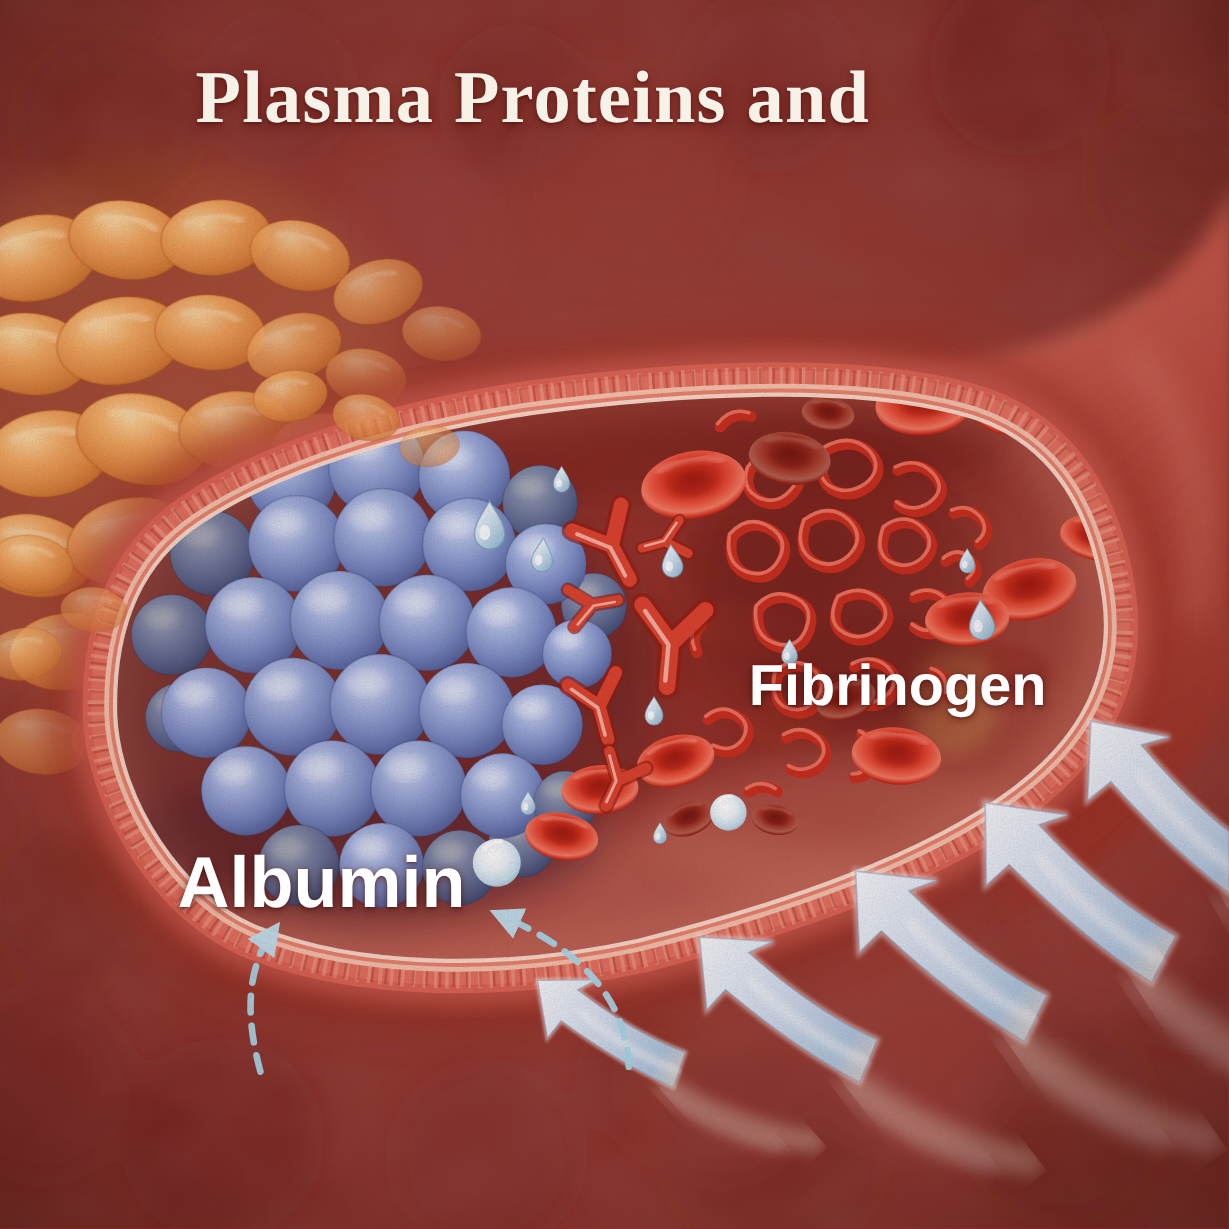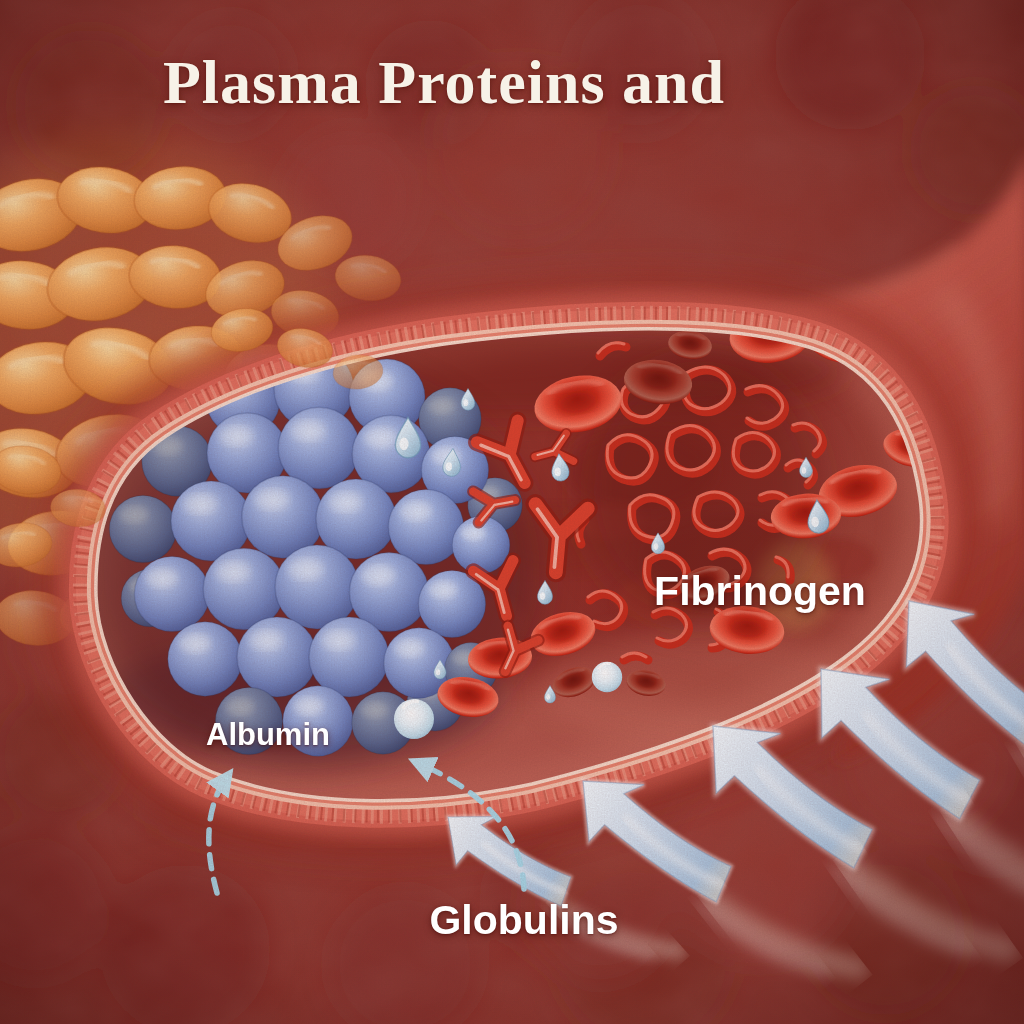--- a/index.html
+++ b/index.html
@@ -6,22 +6,22 @@
   .stage{position:relative;width:888px;height:1024px;font-family:"Liberation Sans",sans-serif;}
   .stage > svg{position:absolute;left:0;top:0;}
   .title{position:absolute;top:42px;left:0;width:100%;text-align:center;
          font-family:"Liberation Serif",serif;font-weight:700;font-size:62px;line-height:1.32;
          color:var(--title-text,#f7f2e8);letter-spacing:1px;
          text-shadow:0 3px 9px rgba(80,16,10,.55),0 1px 2px rgba(80,16,10,.45);}
   .title span{display:block;}
   .lbl{position:absolute;transform:translate(-50%,-50%);color:var(--label-text,#ffffff);
        font-weight:600;white-space:nowrap;
        text-shadow:0 2px 7px rgba(70,12,8,.6),0 1px 2px rgba(70,12,8,.45);}
-  #lblAlbumin{left:268px;top:735px;font-size:31px;}
-  #lblFibrinogen{left:748px;top:591px;font-size:41px;margin-left:12px;}
+  #lblAlbumin{left:268px;top:735px;font-size:60px;}
+  #lblFibrinogen{left:748px;top:572px;font-size:48px;}
   #lblGlobulins{left:524px;top:920px;font-size:41px;}
   .wm{position:absolute;left:40px;top:944px;font-size:28px;font-weight:700;letter-spacing:.5px;
       color:var(--watermark-text,#f2ebdf);text-shadow:0 2px 5px rgba(60,10,8,.55);}
   .dk{filter:brightness(.76) saturate(.9);}
 </style>
 </head>
 <body>
 
 <div class="stage">
 
@@ -389,15 +389,14 @@
 <rect width="1024" height="1024" fill="url(#gV)"></rect>
 <rect width="1024" height="1024" filter="url(#grainF)" opacity=".22"></rect>
 </svg>
 
 <div class="title">
   <span>Plasma Proteins and</span>
 </div>
 
 <div class="lbl" id="lblAlbumin">Albumin</div>
 <div class="lbl" id="lblFibrinogen">Fibrinogen</div>
-<div class="lbl" id="lblGlobulins">Globulins</div>
 
 </div>
 
 </body></html>

